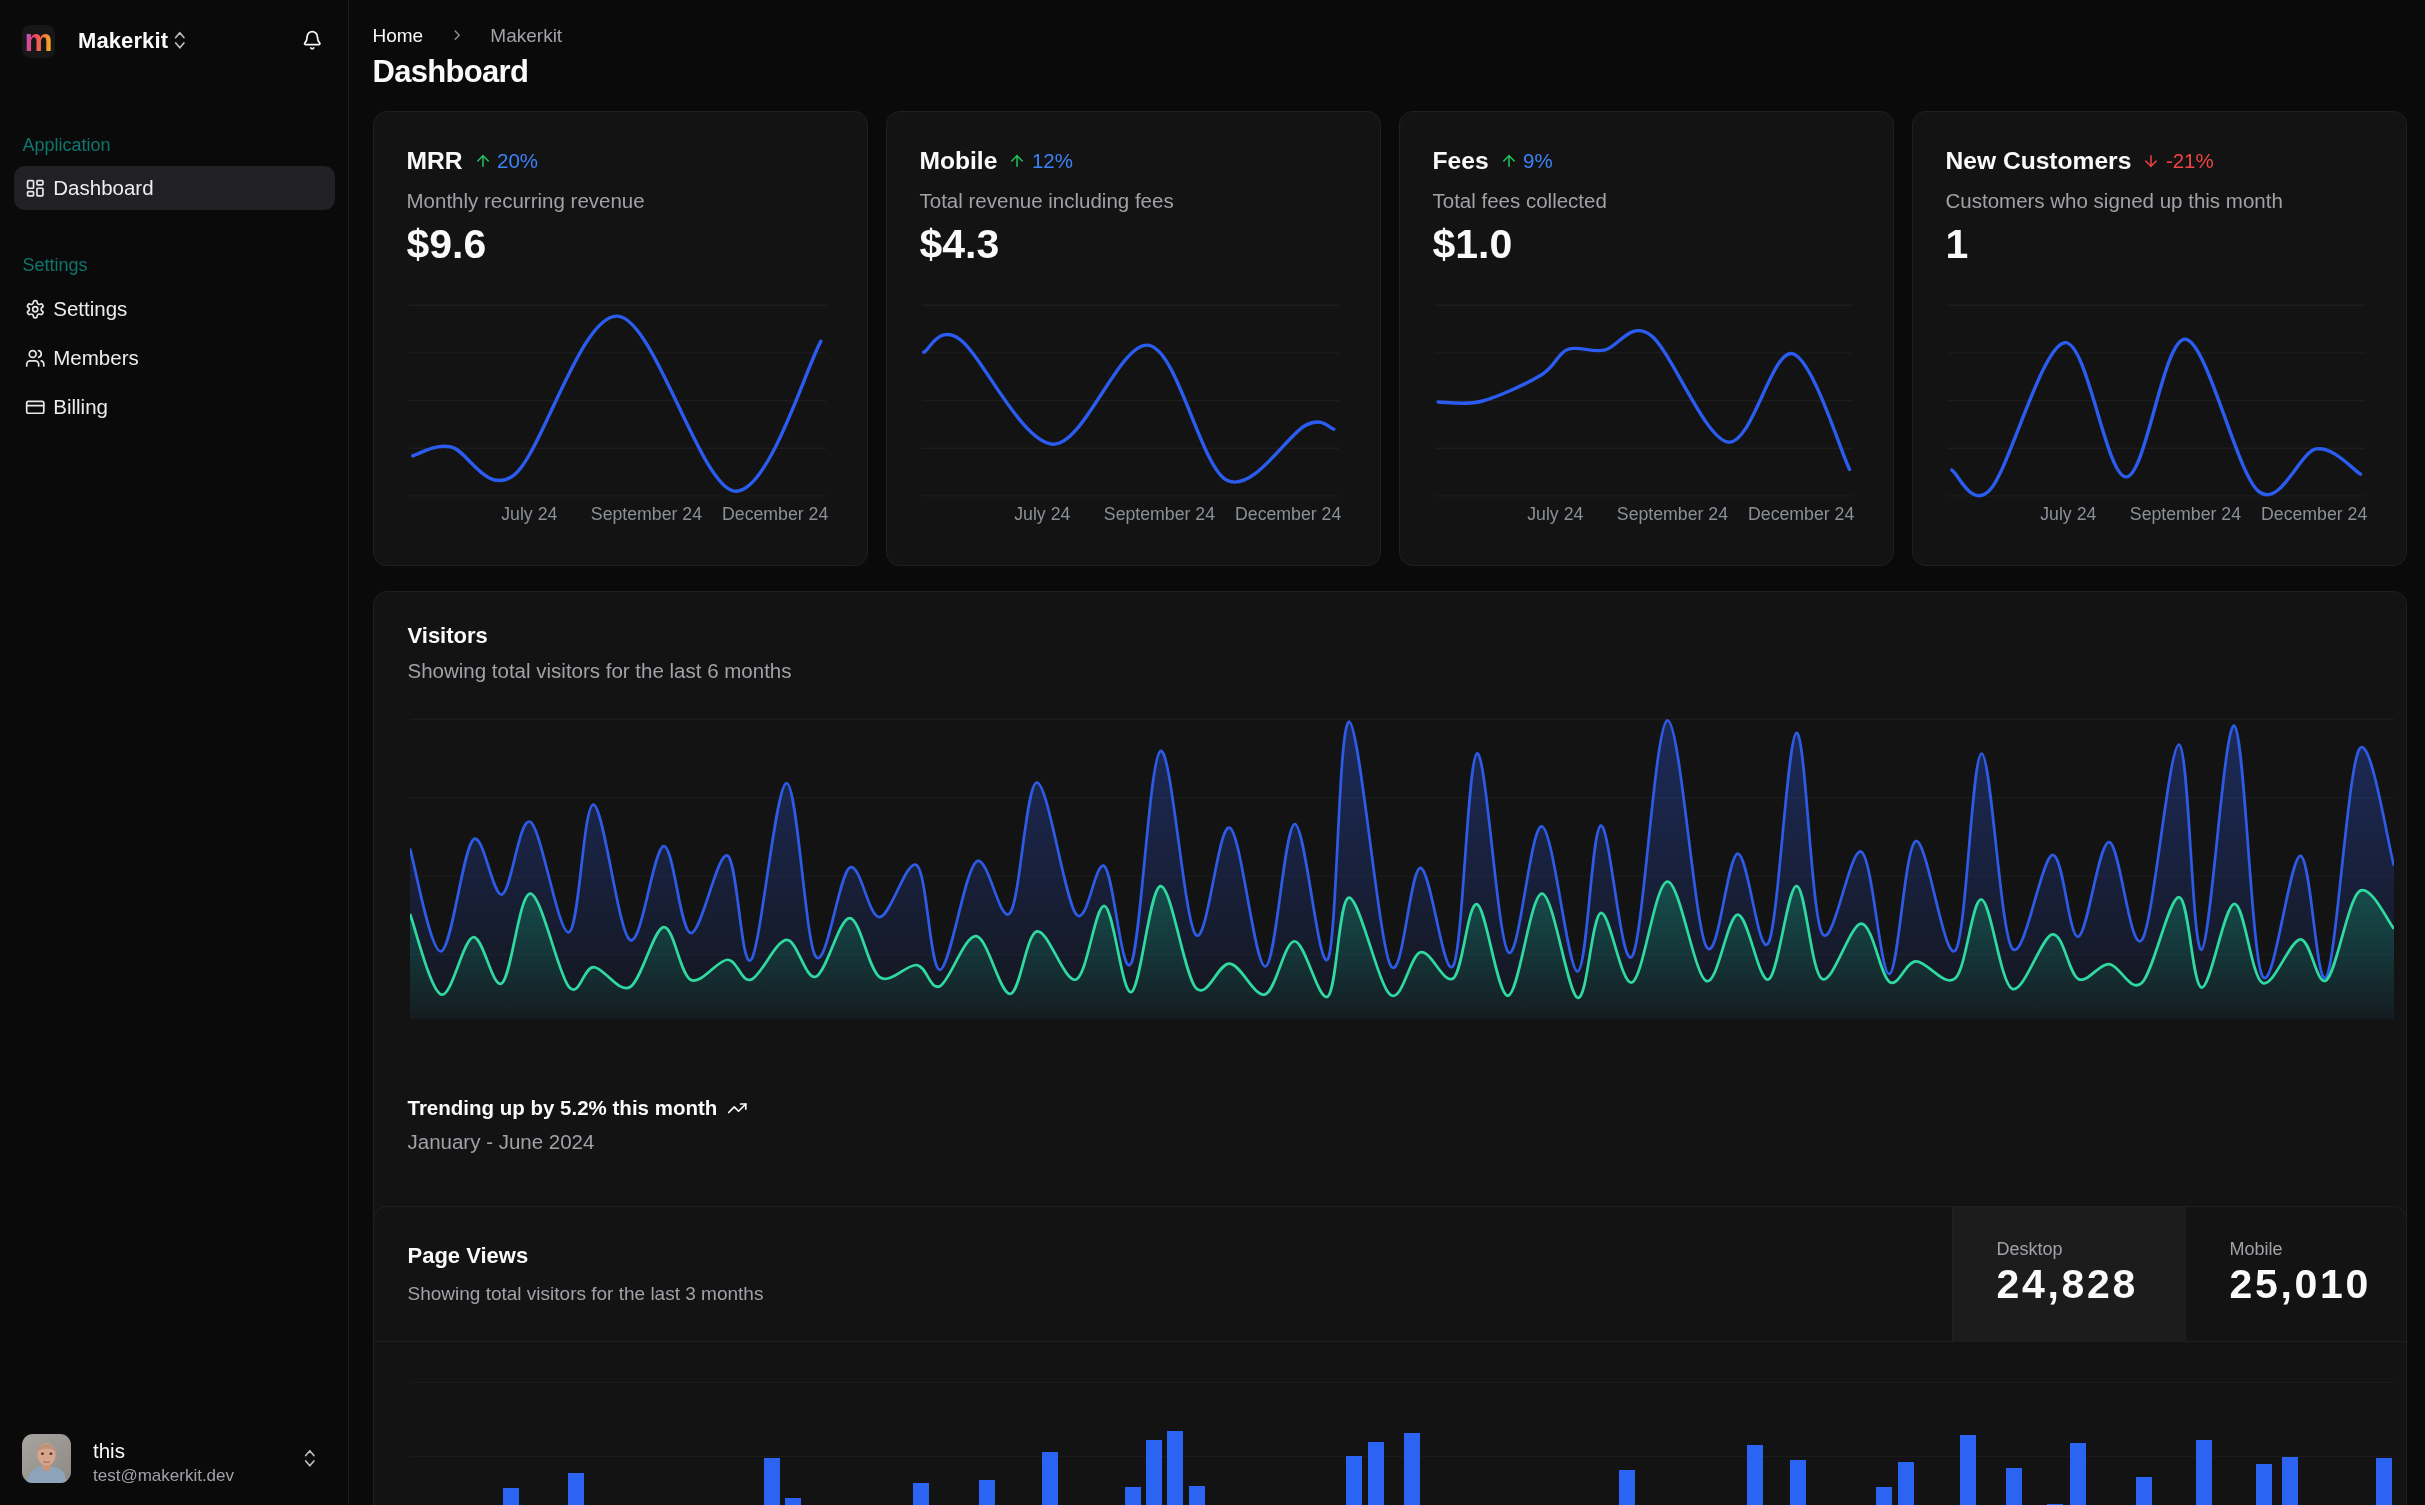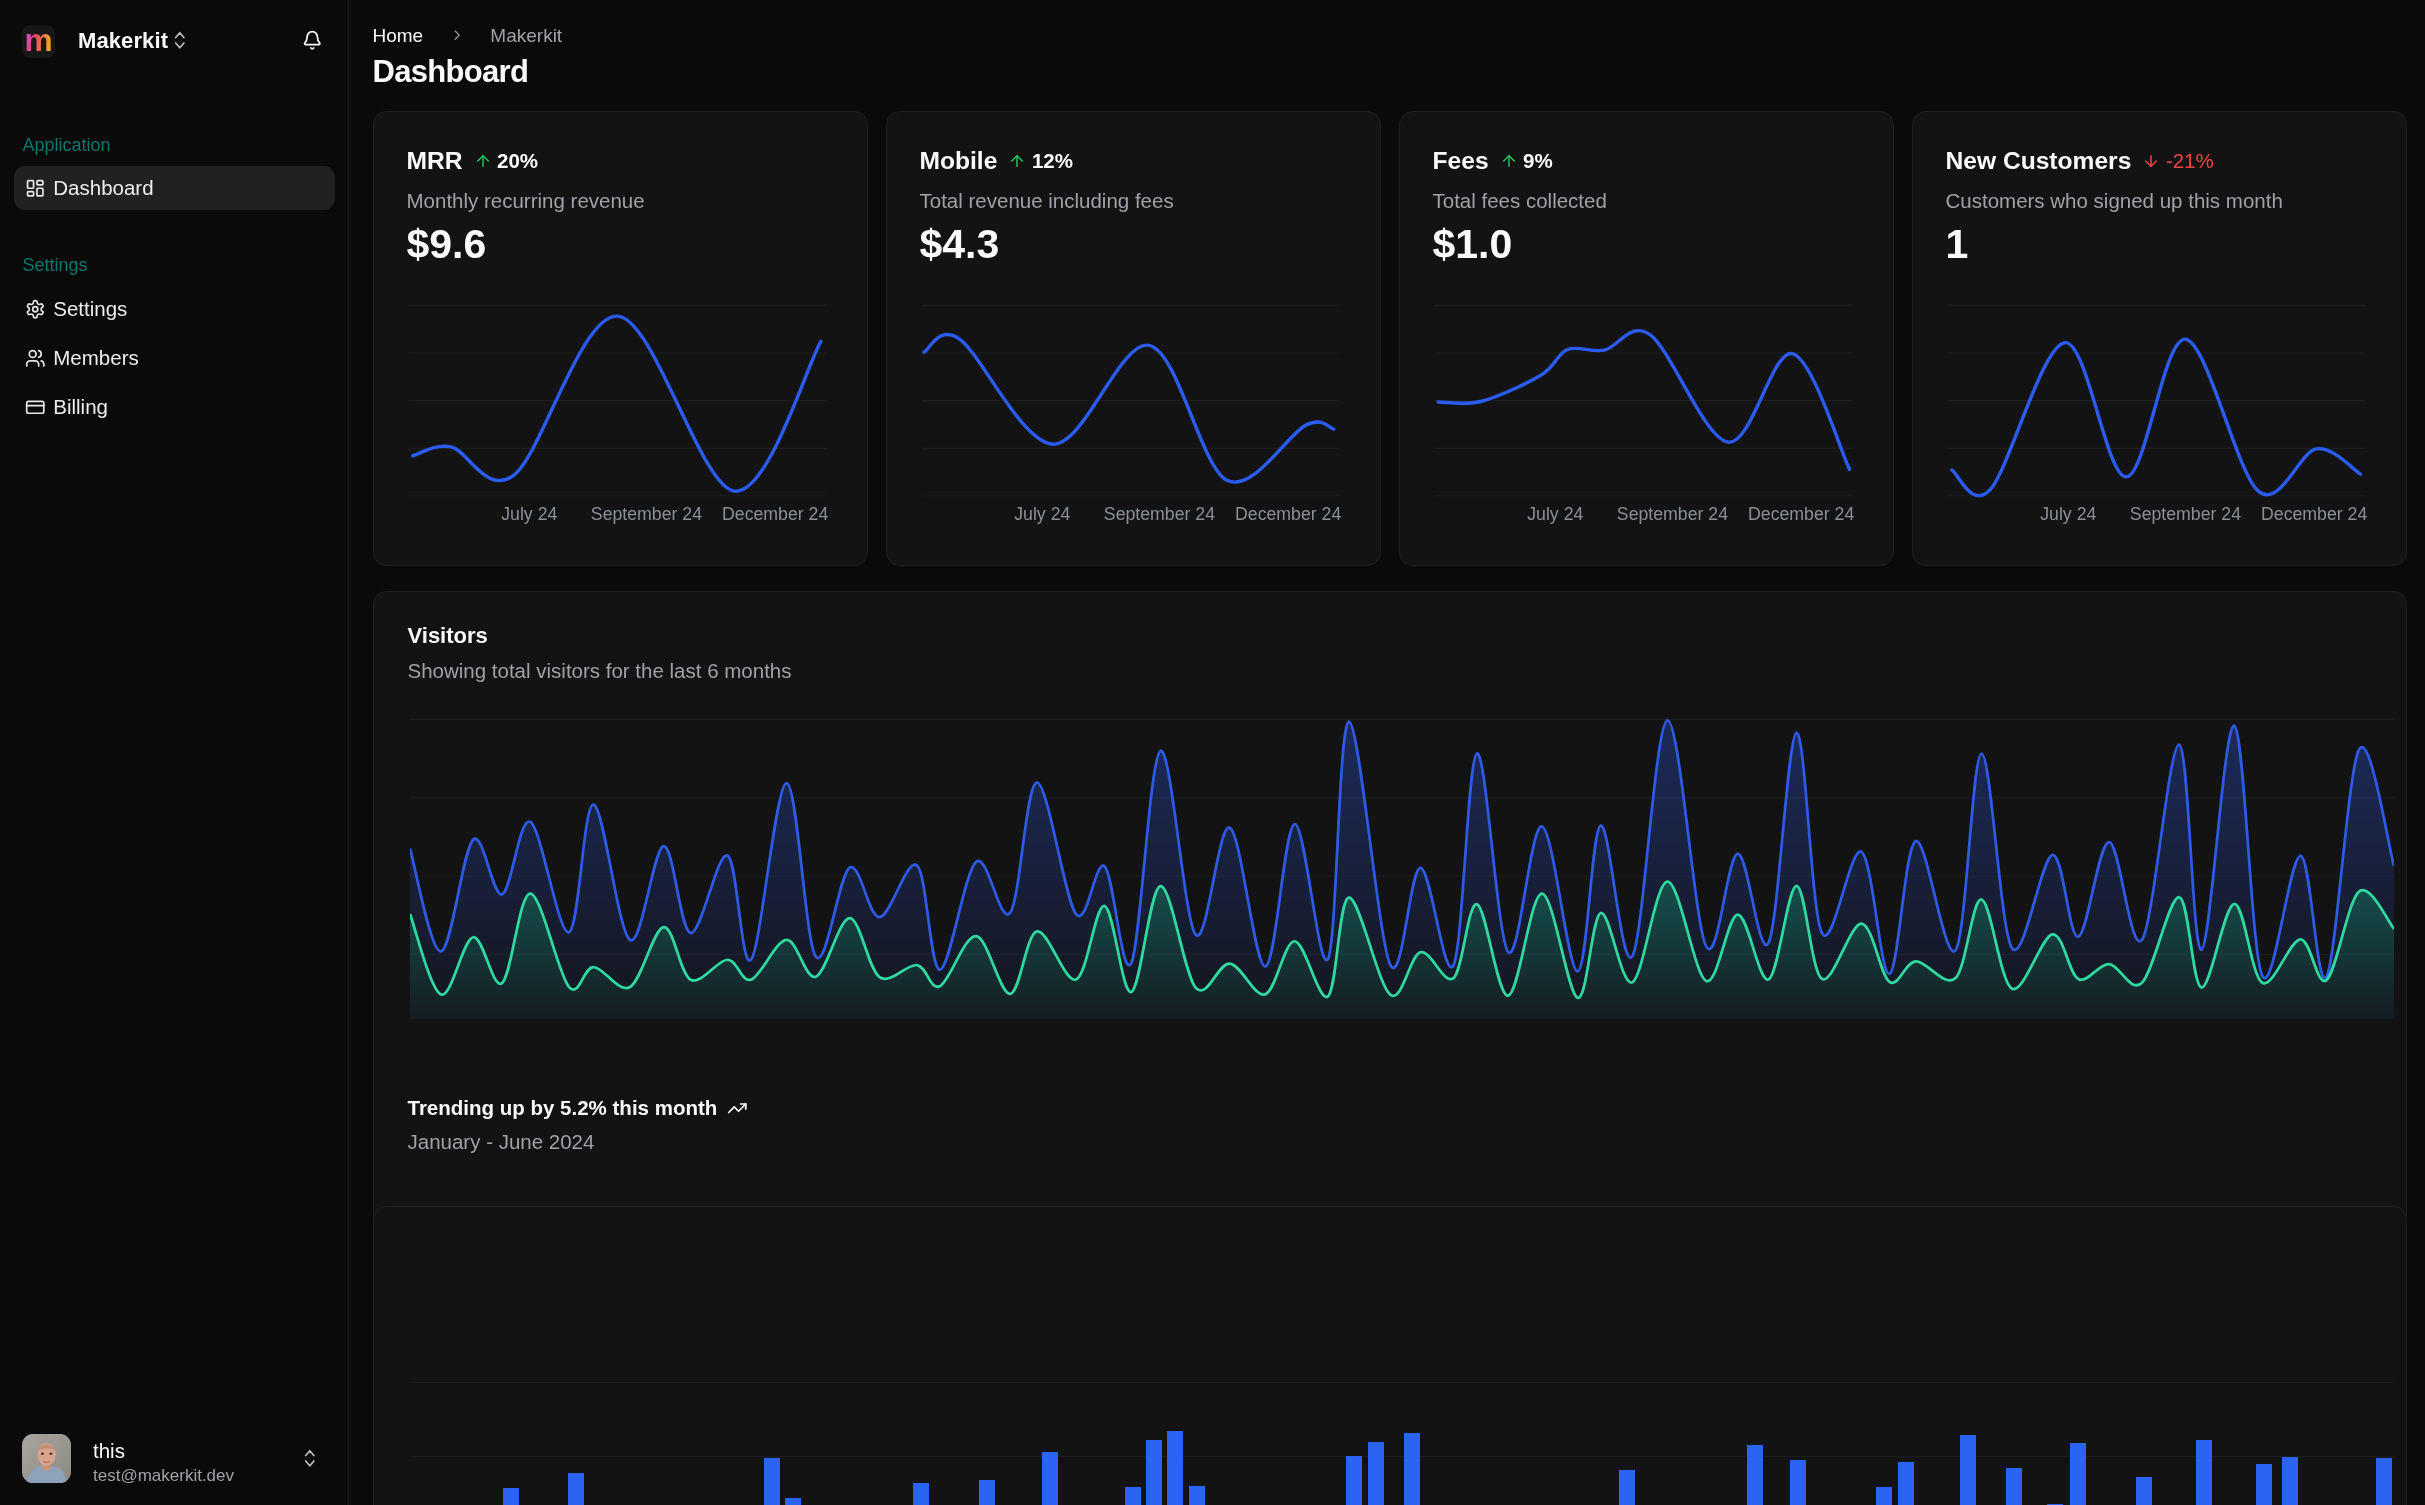--- a/index.html
+++ b/index.html
@@ -26,21 +26,21 @@
 .bc .cur { color:#a1a1a8; }
 .h1 { position:absolute; left:22.5px; top:54px; font-size:31px; font-weight:bold; letter-spacing:-0.7px; }
 .cards { position:absolute; left:22.5px; top:111px; width:2034px; display:grid;
   grid-template-columns:repeat(4, 1fr); gap:18px; }
 .card { background:#131313; border:1.4px solid #202020; border-radius:13.6px; position:relative; }
 .stat { height:455px; }
 .crow { position:absolute; left:33px; top:35px; display:flex; align-items:center; }
 .ctitle { font-size:24.6px; font-weight:bold; }
 .badge { display:flex; align-items:center; margin-left:11px; font-size:20.5px; }
 .badge svg { margin-right:5.5px; }
-.badge.g { color:#ffffff;font-weight:bold; }
+.badge.g { color:#3b82f6; }
 .badge.r { color:#ef4444; }
 .csub { position:absolute; left:33px; top:77px; font-size:20.5px; color:#a1a1a8; }
 .cval { position:absolute; left:33px; top:109px; font-size:41px; font-weight:bold; }
 .crow, .csub, .cval { white-space:nowrap; }
 .mini { position:absolute; left:-1.4px; top:183px; }
 .ax { font-size:26px; fill:#8b9097; font-family:"Liberation Sans", sans-serif; }
 .visitors { position:absolute; left:22.5px; top:591px; width:2034px; height:705px; }
 .v-title { position:absolute; left:34px; top:31px; font-size:22px; font-weight:bold; }
 .v-sub { position:absolute; left:34px; top:67px; font-size:20.5px; color:#a1a1a8; }
 .vchart { position:absolute; left:36px; top:112px; }
@@ -280,20 +280,32 @@
 <path d="M0.0,307.5C7.6,327.2,30.1,419.8,45.5,425.4C61.0,431.1,77.6,344.3,92.5,341.5C107.4,338.8,121.0,419.4,134.9,408.8C148.9,398.1,160.1,276.7,176.4,277.6C192.7,278.5,217.4,396.2,232.9,414.2C248.3,432.1,254.1,385.1,269.0,385.2C284.0,385.2,305.3,424.2,322.5,414.5C339.6,404.7,357.0,328.4,371.8,326.6C386.6,324.9,395.8,396.0,411.4,403.9C427.0,411.9,450.6,374.6,465.3,374.5C480.1,374.5,485.6,408.6,500.0,403.7C514.4,398.9,536.1,346.1,551.9,345.4C567.7,344.6,579.4,404.7,594.8,399.3C610.3,394.0,628.8,313.4,644.4,313.5C659.9,313.6,671.8,388.4,688.2,399.9C704.7,411.3,728.4,380.0,743.2,382.3C757.9,384.5,762.3,420.2,776.8,413.2C791.2,406.1,812.8,338.1,829.9,340.0C847.0,341.9,864.7,425.7,879.6,424.5C894.5,423.3,902.9,336.4,919.0,332.9C935.1,329.4,959.8,409.7,976.3,403.5C992.8,397.3,1004.5,292.6,1018.0,295.7C1031.6,298.7,1043.6,426.6,1057.3,421.8C1071.0,416.9,1084.4,267.6,1100.1,266.6C1115.9,265.6,1134.8,396.7,1151.7,415.6C1168.5,434.5,1184.5,378.5,1201.5,380.1C1218.5,381.7,1237.8,430.7,1253.6,425.3C1269.5,419.8,1281.4,347.0,1296.8,347.4C1312.1,347.9,1332.2,438.7,1345.5,428.1C1358.8,417.4,1361.2,283.9,1376.5,283.6C1391.7,283.2,1419.3,412.4,1436.7,425.7C1454.2,439.1,1465.6,367.5,1481.0,363.5C1496.5,359.4,1515.7,413.1,1529.6,401.4C1543.4,389.7,1550.7,288.9,1564.1,293.2C1577.4,297.5,1593.9,429.8,1609.7,427.2C1625.6,424.6,1642.3,276.9,1659.2,277.5C1676.2,278.0,1697.0,425.6,1711.3,430.3C1725.7,435.1,1732.0,309.7,1745.4,305.9C1758.7,302.1,1775.3,415.2,1791.6,407.5C1807.9,399.9,1825.1,260.3,1843.1,259.9C1861.1,259.6,1882.5,397.4,1899.7,405.5C1916.9,413.6,1930.8,308.8,1946.1,308.5C1961.4,308.1,1977.1,410.2,1991.5,403.2C2005.9,396.1,2019.3,266.3,2032.3,266.2C2045.3,266.2,2053.7,393.4,2069.6,402.6C2085.4,411.9,2110.9,320.9,2127.4,321.6C2143.9,322.3,2155.1,397.7,2168.4,406.9C2181.7,416.1,2191.0,377.9,2207.2,377.0C2223.3,376.0,2249.3,416.4,2265.3,401.3C2281.4,386.2,2289.7,283.6,2303.5,286.2C2317.3,288.8,2330.9,408.5,2348.1,417.0C2365.4,425.5,2391.1,339.7,2407.3,337.3C2423.5,334.9,2431.3,395.4,2445.2,402.6C2459.0,409.9,2474.9,379.9,2490.5,380.8C2506.1,381.7,2521.6,424.5,2538.7,408.2C2555.7,391.8,2578.4,281.5,2593.0,282.7C2607.5,283.9,2612.4,413.7,2625.9,415.3C2639.4,416.9,2659.0,293.7,2673.9,292.5C2688.7,291.4,2698.8,399.6,2714.9,408.3C2731.1,416.9,2755.1,345.3,2770.8,344.6C2786.5,344.0,2794.7,416.0,2809.1,404.3C2823.5,392.6,2840.6,286.8,2857.1,274.2C2873.6,261.7,2899.5,319.9,2908.0,329.0L2908.0,461.0L0.0,461.0Z" fill="url(#gg)"></path>
 <path d="M0.0,307.5C7.6,327.2,30.1,419.8,45.5,425.4C61.0,431.1,77.6,344.3,92.5,341.5C107.4,338.8,121.0,419.4,134.9,408.8C148.9,398.1,160.1,276.7,176.4,277.6C192.7,278.5,217.4,396.2,232.9,414.2C248.3,432.1,254.1,385.1,269.0,385.2C284.0,385.2,305.3,424.2,322.5,414.5C339.6,404.7,357.0,328.4,371.8,326.6C386.6,324.9,395.8,396.0,411.4,403.9C427.0,411.9,450.6,374.6,465.3,374.5C480.1,374.5,485.6,408.6,500.0,403.7C514.4,398.9,536.1,346.1,551.9,345.4C567.7,344.6,579.4,404.7,594.8,399.3C610.3,394.0,628.8,313.4,644.4,313.5C659.9,313.6,671.8,388.4,688.2,399.9C704.7,411.3,728.4,380.0,743.2,382.3C757.9,384.5,762.3,420.2,776.8,413.2C791.2,406.1,812.8,338.1,829.9,340.0C847.0,341.9,864.7,425.7,879.6,424.5C894.5,423.3,902.9,336.4,919.0,332.9C935.1,329.4,959.8,409.7,976.3,403.5C992.8,397.3,1004.5,292.6,1018.0,295.7C1031.6,298.7,1043.6,426.6,1057.3,421.8C1071.0,416.9,1084.4,267.6,1100.1,266.6C1115.9,265.6,1134.8,396.7,1151.7,415.6C1168.5,434.5,1184.5,378.5,1201.5,380.1C1218.5,381.7,1237.8,430.7,1253.6,425.3C1269.5,419.8,1281.4,347.0,1296.8,347.4C1312.1,347.9,1332.2,438.7,1345.5,428.1C1358.8,417.4,1361.2,283.9,1376.5,283.6C1391.7,283.2,1419.3,412.4,1436.7,425.7C1454.2,439.1,1465.6,367.5,1481.0,363.5C1496.5,359.4,1515.7,413.1,1529.6,401.4C1543.4,389.7,1550.7,288.9,1564.1,293.2C1577.4,297.5,1593.9,429.8,1609.7,427.2C1625.6,424.6,1642.3,276.9,1659.2,277.5C1676.2,278.0,1697.0,425.6,1711.3,430.3C1725.7,435.1,1732.0,309.7,1745.4,305.9C1758.7,302.1,1775.3,415.2,1791.6,407.5C1807.9,399.9,1825.1,260.3,1843.1,259.9C1861.1,259.6,1882.5,397.4,1899.7,405.5C1916.9,413.6,1930.8,308.8,1946.1,308.5C1961.4,308.1,1977.1,410.2,1991.5,403.2C2005.9,396.1,2019.3,266.3,2032.3,266.2C2045.3,266.2,2053.7,393.4,2069.6,402.6C2085.4,411.9,2110.9,320.9,2127.4,321.6C2143.9,322.3,2155.1,397.7,2168.4,406.9C2181.7,416.1,2191.0,377.9,2207.2,377.0C2223.3,376.0,2249.3,416.4,2265.3,401.3C2281.4,386.2,2289.7,283.6,2303.5,286.2C2317.3,288.8,2330.9,408.5,2348.1,417.0C2365.4,425.5,2391.1,339.7,2407.3,337.3C2423.5,334.9,2431.3,395.4,2445.2,402.6C2459.0,409.9,2474.9,379.9,2490.5,380.8C2506.1,381.7,2521.6,424.5,2538.7,408.2C2555.7,391.8,2578.4,281.5,2593.0,282.7C2607.5,283.9,2612.4,413.7,2625.9,415.3C2639.4,416.9,2659.0,293.7,2673.9,292.5C2688.7,291.4,2698.8,399.6,2714.9,408.3C2731.1,416.9,2755.1,345.3,2770.8,344.6C2786.5,344.0,2794.7,416.0,2809.1,404.3C2823.5,392.6,2840.6,286.8,2857.1,274.2C2873.6,261.7,2899.5,319.9,2908.0,329.0" fill="none" stroke="#2fd9a0" stroke-width="4"></path>
 </svg>
     <div class="v-foot1">Trending up by 5.2% this month <svg class="" width="20.5" height="20.5" viewBox="0 0 24 24" fill="none" stroke="#fafafa" stroke-width="2" stroke-linecap="round" stroke-linejoin="round">
           <polyline points="22 7 13.5 15.5 8.5 10.5 2 17"></polyline>
           <polyline points="16 7 22 7 22 13"></polyline>
         </svg></div>
     <div class="v-foot2">January - June 2024</div>
   </div>
   <div class="card pv">
+    <div class="pv-head">
+      <div class="pv-title">Page Views</div>
+      <div class="pv-sub">Showing total visitors for the last 3 months</div>
+      <div class="pv-box desk">
+          <div class="pv-lab">Desktop</div>
+          <div class="pv-val">24,828</div>
+        </div>
+      <div class="pv-box mob">
+          <div class="pv-lab">Mobile</div>
+          <div class="pv-val">25,010</div>
+        </div>
+    </div>
     <div class="bgrid" style="top:175px"></div>
       <div class="bgrid" style="top:249px"></div>
     <div class="bar" style="left:129px;top:281px"></div>
       <div class="bar" style="left:194px;top:266px"></div>
       <div class="bar" style="left:390px;top:251px"></div>
       <div class="bar" style="left:411px;top:291px"></div>
       <div class="bar" style="left:539px;top:276px"></div>
       <div class="bar" style="left:605px;top:273px"></div>
       <div class="bar" style="left:668px;top:245px"></div>
       <div class="bar" style="left:751px;top:280px"></div>

